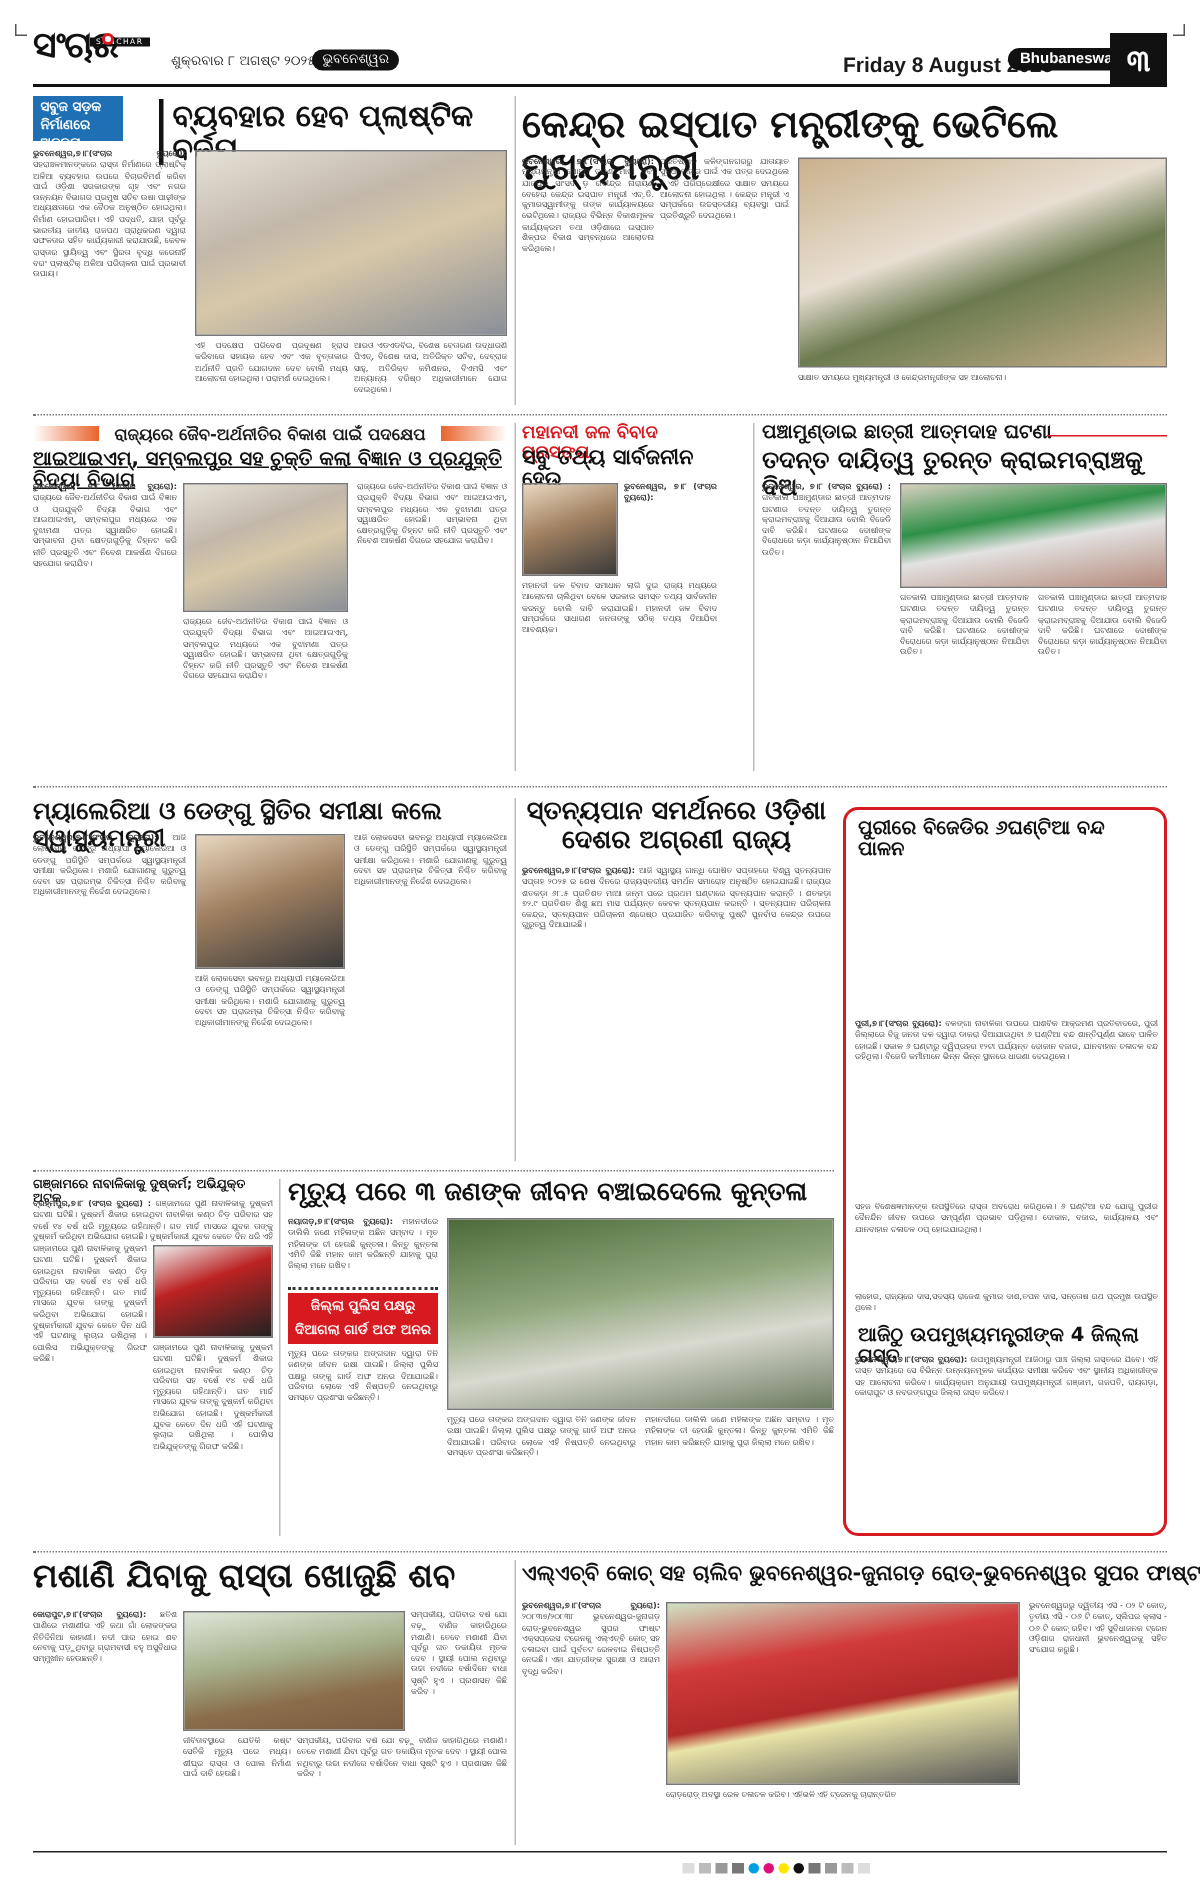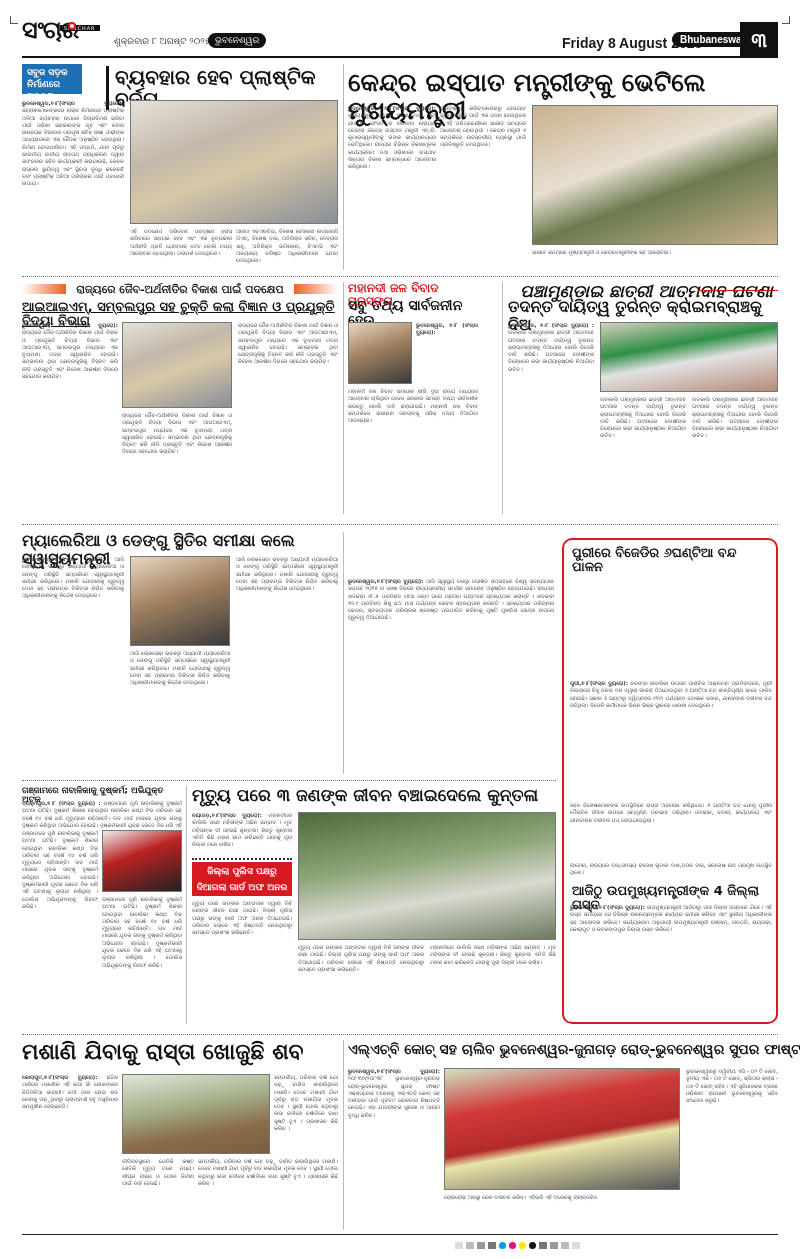--- a/index.html
+++ b/index.html
@@ -118,21 +118,21 @@
   <div class="photo photo-portrait abs" style="left:0;top:40px;width:64px;height:62px;"></div>
   <div class="body-text abs" style="left:68px;top:40px;width:62px;height:62px;">
     <b>ଭୁବନେଶ୍ୱର, ୭।୮ (ସଂଚାର ବ୍ୟୁରୋ):</b>
   </div>
   <div class="body-text abs" style="left:0;top:106px;width:130px;height:126px;">ମହାନଦୀ ଜଳ ବିବାଦ ସମାଧାନ ଲାଗି ଦୁଇ ରାଜ୍ୟ ମଧ୍ୟରେ ଆଲୋଚନା ଚାଲିଥିବା ବେଳେ ସରକାର ସମସ୍ତ ତଥ୍ୟ ସାର୍ବଜନୀନ କରନ୍ତୁ ବୋଲି ଦାବି କରାଯାଇଛି। ମହାନଦୀ ଜଳ ବିବାଦ ସମ୍ପର୍କରେ ସାଧାରଣ ଜନତାଙ୍କୁ ସଠିକ୍ ତଥ୍ୟ ଦିଆଯିବା ଆବଶ୍ୟକ।</div>
 </div>
 
 <div class="abs vrule" style="left:502px;top:282px;height:232px;"></div>
 
 <div class="abs" style="left:508px;top:282px;width:270px;height:232px;">
-  <div class="headline abs" style="left:12px;top:0;font-size:17px;font-style:italic;">ପଞ୍ଚାମୁଣ୍ଡାଇ ଛାତ୍ରୀ ଆତ୍ମଦାହ ଘଟଣା</div>
+  <div class="headline abs" style="left:0;top:0;font-size:13px;">ପଞ୍ଚାମୁଣ୍ଡାଇ ଛାତ୍ରୀ ଆତ୍ମଦାହ ଘଟଣା</div>
   <div class="abs" style="left:190px;top:8px;width:80px;border-top:1px solid #d71920;"></div>
   <div class="headline abs" style="left:0;top:16px;font-size:16px;width:270px;">ତଦନ୍ତ ଦାୟିତ୍ୱ ତୁରନ୍ତ କ୍ରାଇମବ୍ରାଞ୍ଚକୁ ଦିଅ</div>
   <div class="body-text abs" style="left:0;top:40px;width:86px;height:192px;">
     <b>ଭୁବନେଶ୍ୱର, ୭।୮ (ସଂଚାର ବ୍ୟୁରୋ) :</b>
     <span>ଗତକାଲି ପଞ୍ଚାମୁଣ୍ଡାର ଛାତ୍ରୀ ଆତ୍ମଦାହ ଘଟଣାର ତଦନ୍ତ ଦାୟିତ୍ୱ ତୁରନ୍ତ କ୍ରାଇମବ୍ରାଞ୍ଚକୁ ଦିଆଯାଉ ବୋଲି ବିଜେଡି ଦାବି କରିଛି। ଘଟଣାରେ ଦୋଷୀଙ୍କ ବିରୋଧରେ କଡ଼ା କାର୍ଯ୍ୟାନୁଷ୍ଠାନ ନିଆଯିବା ଉଚିତ।</span>
   </div>
   <div class="photo photo-green abs" style="left:92px;top:40px;width:178px;height:70px;"></div>
   <div class="body-text abs" style="left:92px;top:114px;width:86px;height:118px;">ଗତକାଲି ପଞ୍ଚାମୁଣ୍ଡାର ଛାତ୍ରୀ ଆତ୍ମଦାହ ଘଟଣାର ତଦନ୍ତ ଦାୟିତ୍ୱ ତୁରନ୍ତ କ୍ରାଇମବ୍ରାଞ୍ଚକୁ ଦିଆଯାଉ ବୋଲି ବିଜେଡି ଦାବି କରିଛି। ଘଟଣାରେ ଦୋଷୀଙ୍କ ବିରୋଧରେ କଡ଼ା କାର୍ଯ୍ୟାନୁଷ୍ଠାନ ନିଆଯିବା ଉଚିତ।</div>
   <div class="body-text abs" style="left:184px;top:114px;width:86px;height:118px;">ଗତକାଲି ପଞ୍ଚାମୁଣ୍ଡାର ଛାତ୍ରୀ ଆତ୍ମଦାହ ଘଟଣାର ତଦନ୍ତ ଦାୟିତ୍ୱ ତୁରନ୍ତ କ୍ରାଇମବ୍ରାଞ୍ଚକୁ ଦିଆଯାଉ ବୋଲି ବିଜେଡି ଦାବି କରିଛି। ଘଟଣାରେ ଦୋଷୀଙ୍କ ବିରୋଧରେ କଡ଼ା କାର୍ଯ୍ୟାନୁଷ୍ଠାନ ନିଆଯିବା ଉଚିତ।</div>
 </div>
@@ -146,20 +146,21 @@
     <span>ଆଜି ଲୋକସେବା ଭବନରୁ ଅଧ୍ୟାପୀ ମ୍ୟାଲେରିଆ ଓ ଡେଙ୍ଗୁ ପରିସ୍ଥିତି ସମ୍ପର୍କରେ ସ୍ୱାସ୍ଥ୍ୟମନ୍ତ୍ରୀ ସମୀକ୍ଷା କରିଥିଲେ। ମଶାରି ଯୋଗାଣକୁ ଗୁରୁତ୍ୱ ଦେବା ସହ ପ୍ରାରମ୍ଭ ଚିକିତ୍ସା ନିଶ୍ଚିତ କରିବାକୁ ଅଧିକାରୀମାନଙ୍କୁ ନିର୍ଦ୍ଦେଶ ଦେଇଥିଲେ।</span>
   </div>
   <div class="photo photo-portrait abs" style="left:108px;top:24px;width:100px;height:90px;"></div>
   <div class="body-text abs" style="left:108px;top:118px;width:100px;height:124px;">ଆଜି ଲୋକସେବା ଭବନରୁ ଅଧ୍ୟାପୀ ମ୍ୟାଲେରିଆ ଓ ଡେଙ୍ଗୁ ପରିସ୍ଥିତି ସମ୍ପର୍କରେ ସ୍ୱାସ୍ଥ୍ୟମନ୍ତ୍ରୀ ସମୀକ୍ଷା କରିଥିଲେ। ମଶାରି ଯୋଗାଣକୁ ଗୁରୁତ୍ୱ ଦେବା ସହ ପ୍ରାରମ୍ଭ ଚିକିତ୍ସା ନିଶ୍ଚିତ କରିବାକୁ ଅଧିକାରୀମାନଙ୍କୁ ନିର୍ଦ୍ଦେଶ ଦେଇଥିଲେ।</div>
   <div class="body-text abs" style="left:214px;top:24px;width:102px;height:218px;">ଆଜି ଲୋକସେବା ଭବନରୁ ଅଧ୍ୟାପୀ ମ୍ୟାଲେରିଆ ଓ ଡେଙ୍ଗୁ ପରିସ୍ଥିତି ସମ୍ପର୍କରେ ସ୍ୱାସ୍ଥ୍ୟମନ୍ତ୍ରୀ ସମୀକ୍ଷା କରିଥିଲେ। ମଶାରି ଯୋଗାଣକୁ ଗୁରୁତ୍ୱ ଦେବା ସହ ପ୍ରାରମ୍ଭ ଚିକିତ୍ସା ନିଶ୍ଚିତ କରିବାକୁ ଅଧିକାରୀମାନଙ୍କୁ ନିର୍ଦ୍ଦେଶ ଦେଇଥିଲେ।</div>
 </div>
 
 <div class="abs vrule" style="left:343px;top:532px;height:242px;"></div>
 
 <div class="abs" style="left:348px;top:532px;width:206px;height:242px;">
+  <div class="headline abs" style="left:0;top:0;font-size:17px;width:206px;text-align:center;">ସ୍ତନ୍ୟପାନ ସମର୍ଥନରେ ଓଡ଼ିଶା ଦେଶର ଅଗ୍ରଣୀ ରାଜ୍ୟ</div>
   <div class="body-text abs" style="left:0;top:46px;width:206px;height:196px;">
     <b>ଭୁବନେଶ୍ୱର,୭।୮(ସଂଚାର ବ୍ୟୁରୋ):</b>
     <span>ଆଜି ସ୍ୱାସ୍ଥ୍ୟ ଗାନ୍ଧି ଘୋଷିତ ସପ୍ତାହରେ ବିଶ୍ୱ ସ୍ତନ୍ୟପାନ ସପ୍ତାହ ୨୦୨୫ ର ଶେଷ ଦିନରେ ରାଜ୍ୟସ୍ତରୀୟ ସମର୍ଥନ ସମାରୋହ ଅନୁଷ୍ଠିତ ହୋଇଯାଇଛି। ରାଜ୍ୟର ଶତକଡ଼ା ୬୮.୫ ପ୍ରତିଶତ ମାଆ ଜନ୍ମ ପରେ ପ୍ରଥମ ଘଣ୍ଟାରେ ସ୍ତନ୍ୟପାନ କରାନ୍ତି । ଶତକଡ଼ା ୭୨.୯ ପ୍ରତିଶତ ଶିଶୁ ଛଅ ମାସ ପର୍ଯ୍ୟନ୍ତ କେବଳ ସ୍ତନ୍ୟପାନ କରନ୍ତି । ସ୍ତନ୍ୟପାନ ପରିଚାଳନା କେନ୍ଦ୍ର, ସ୍ତନ୍ୟପାନ ପରିଚାଳନା ଶ୍ରେଷ୍ଠ ପ୍ରଯାଜିତ କରିବାକୁ ପୁଷ୍ଟି ପୁନର୍ବାସ କେନ୍ଦ୍ର ଉପରେ ଗୁରୁତ୍ୱ ଦିଆଯାଇଛି।</span>
   </div>
 </div>
 
 <div class="abs red-box" style="left:562px;top:538px;width:216px;height:486px;">
   <div class="headline abs" style="left:8px;top:6px;font-size:13px;width:200px;">ପୁରୀରେ ବିଜେଡିର ୬ଘଣ୍ଟିଆ ବନ୍ଦ ପାଳନ</div>
   <div class="body-text abs" style="left:6px;top:140px;width:202px;height:120px;">
     <b>ପୁରୀ,୭।୮(ସଂଚାର ବ୍ୟୁରୋ):</b>

